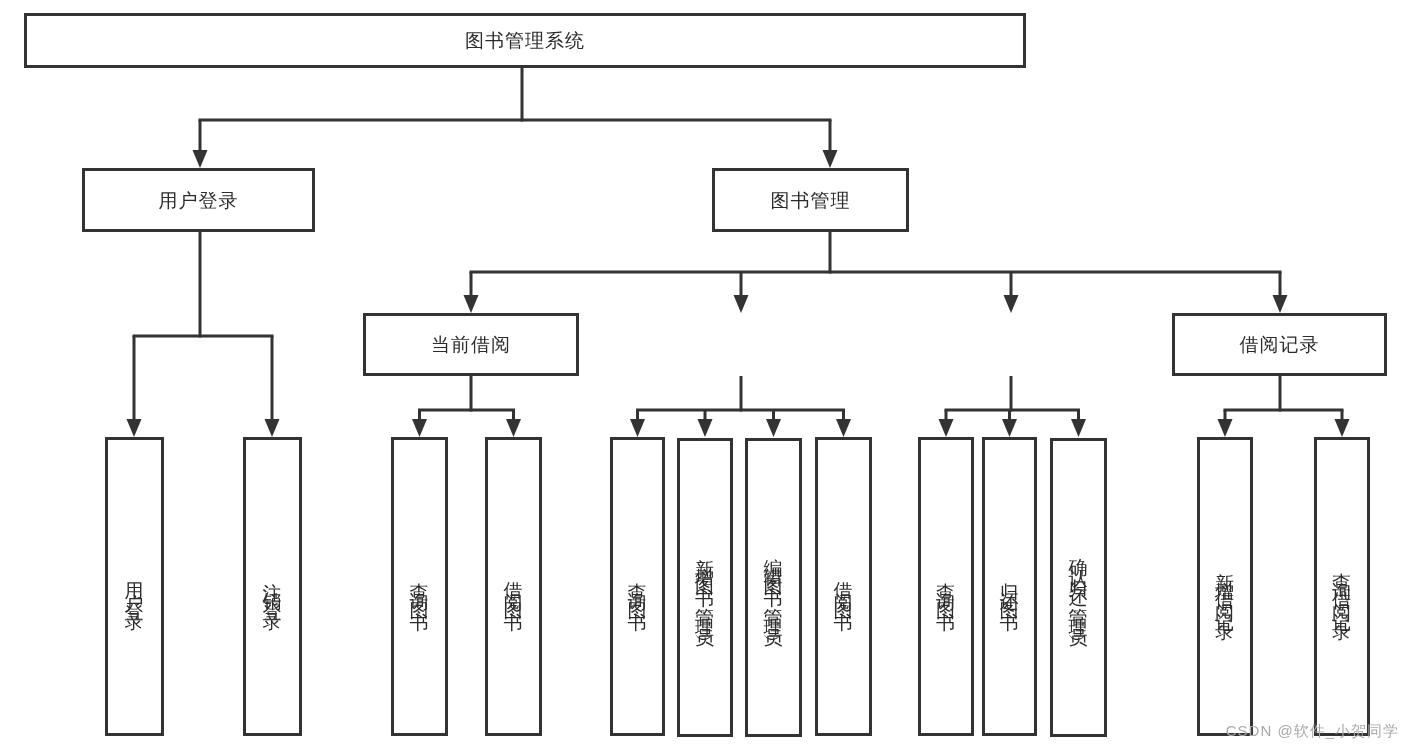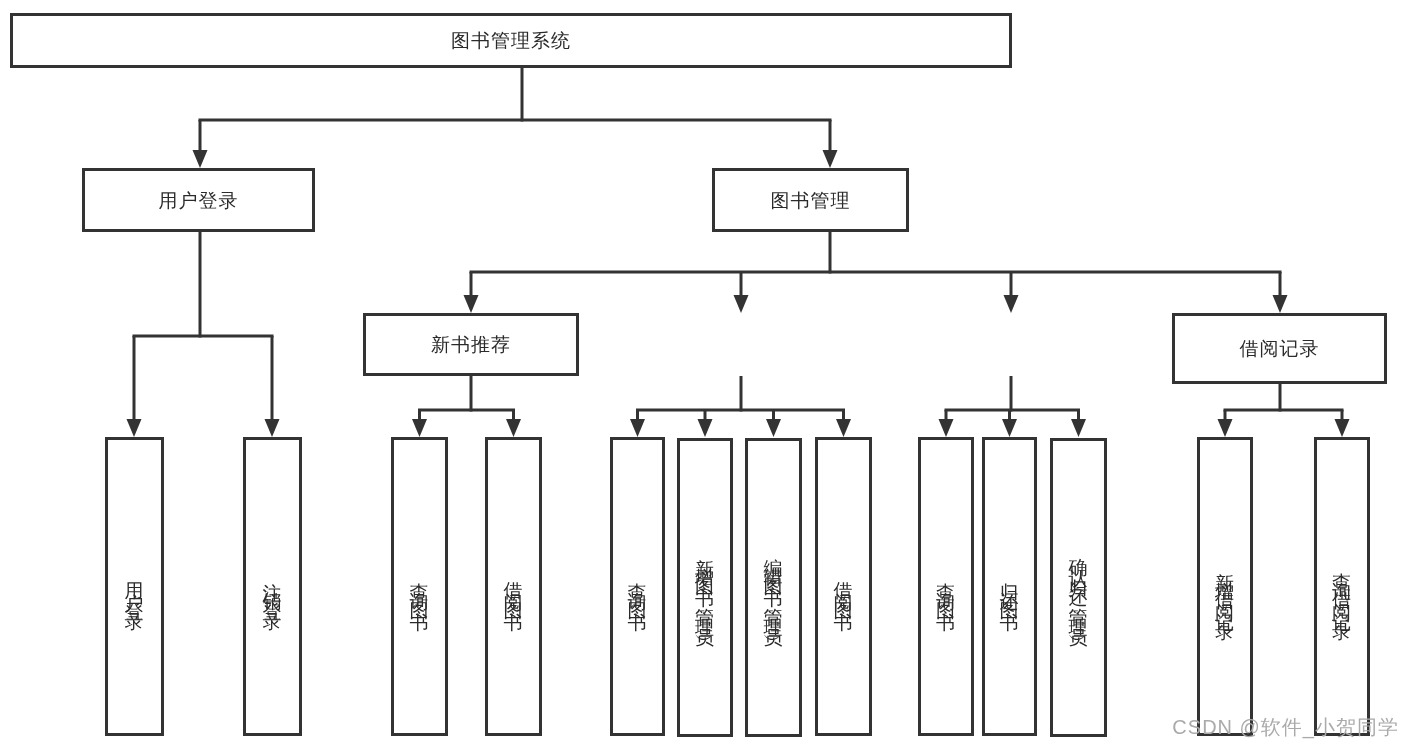--- a/index.html
+++ b/index.html
@@ -47,21 +47,21 @@
   .hbox { letter-spacing: 1px; }
   .vbox {
     writing-mode: vertical-rl;
     letter-spacing: 10px;
     line-height: 1;
   }
   .watermark {
     position: absolute;
     right: 6px;
     bottom: 6px;
-    font-size: 20px;
+    font-size: 15px;
     color: var(--watermark);
     letter-spacing: 1px;
     z-index: 3;
     white-space: nowrap;
   }
 </style>
 </head>
 <body>
 
 <div class="canvas">
@@ -121,27 +121,27 @@
     <polygon points="1071,419 1086,419 1078.5,437"></polygon>
 
     <line x1="1280" y1="376" x2="1280" y2="411.5"></line>
     <line x1="1223.5" y1="410" x2="1343.5" y2="410"></line>
     <line x1="1225" y1="410" x2="1225" y2="420"></line>
     <polygon points="1217.5,419 1232.5,419 1225,437"></polygon>
     <line x1="1342" y1="410" x2="1342" y2="420"></line>
     <polygon points="1334.5,419 1349.5,419 1342,437"></polygon>
   </svg>
 
-  <div class="box hbox" style="left:10px;top:13px;width:1002px;height:55px">图书管理系统</div>
+  <div class="box hbox" style="left:24px;top:13px;width:1002px;height:55px">图书管理系统</div>
 
   <div class="box hbox" style="left:82px;top:168px;width:233px;height:64px">用户登录</div>
   <div class="box hbox" style="left:712px;top:168px;width:197px;height:64px">图书管理</div>
 
-  <div class="box hbox" style="left:363px;top:313px;width:216px;height:63px">新书推荐</div>
-  <div class="box hbox" style="left:1172px;top:313px;width:215px;height:71px">借阅记录</div>
+  <div class="box hbox" style="left:363px;top:313px;width:216px;height:63px">当前借阅</div>
+  <div class="box hbox" style="left:1172px;top:313px;width:215px;height:63px">借阅记录</div>
 
   <div class="box vbox" style="left:105px;top:437px;width:59px;height:299px">用户登录</div>
   <div class="box vbox" style="left:243px;top:437px;width:59px;height:299px">注销登录</div>
 
   <div class="box vbox" style="left:391px;top:437px;width:57px;height:299px">查询图书</div>
   <div class="box vbox" style="left:485px;top:437px;width:57px;height:299px">借阅图书</div>
 
   <div class="box vbox" style="left:610px;top:437px;width:55px;height:299px">查询图书</div>
   <div class="box vbox" style="left:677px;top:438px;width:56px;height:299px">新增图书（管理员）</div>
   <div class="box vbox" style="left:745px;top:438px;width:57px;height:299px">编辑图书（管理员）</div>

